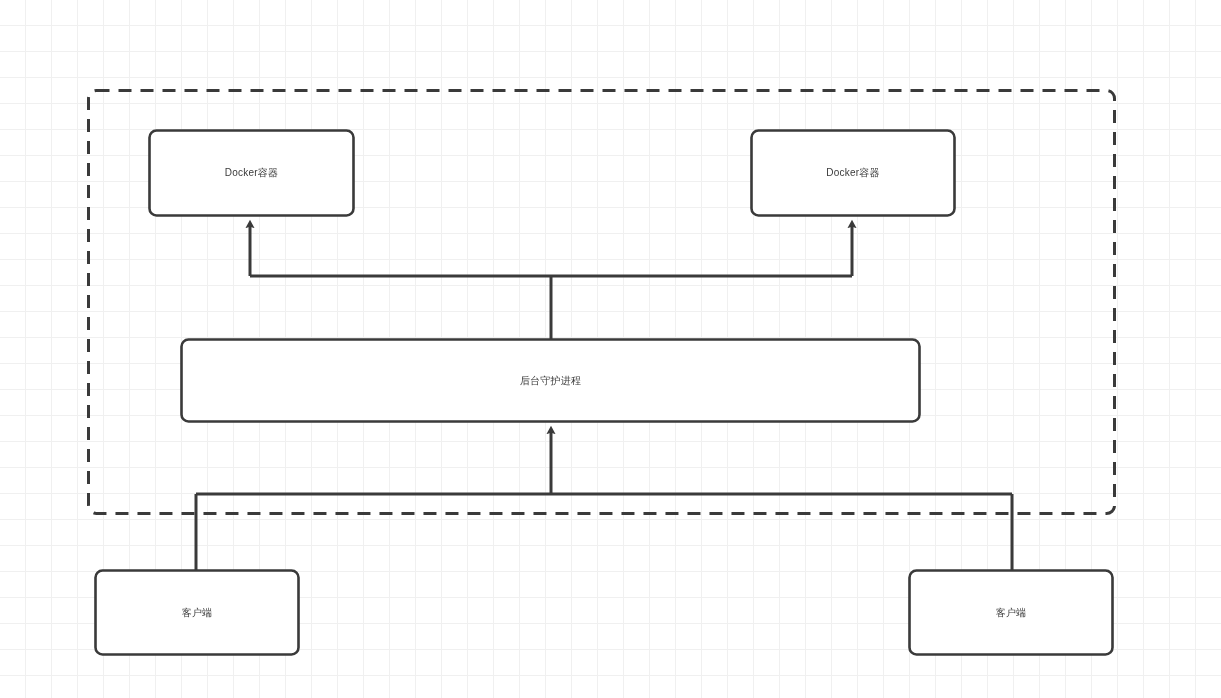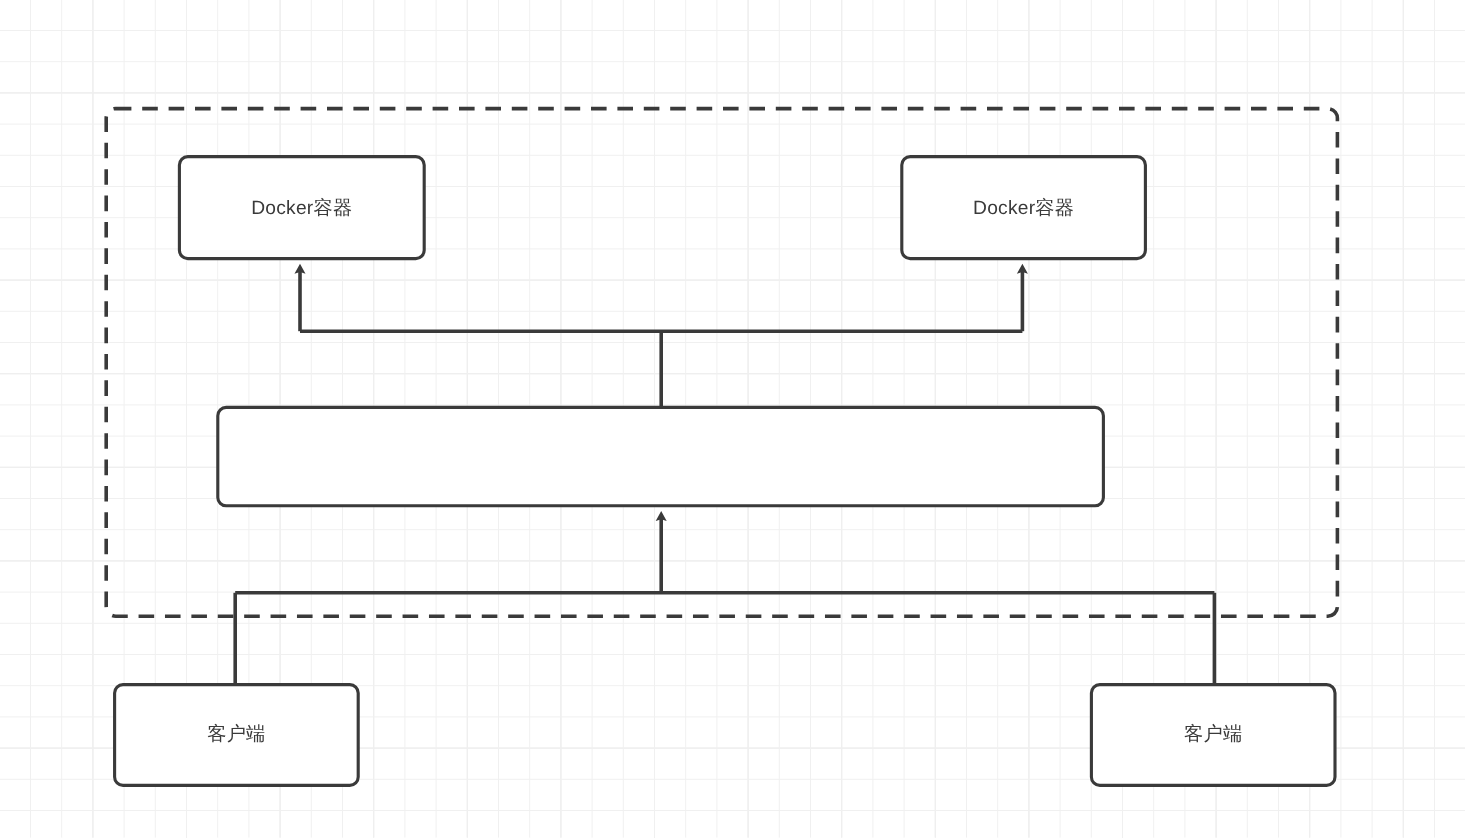--- a/index.html
+++ b/index.html
@@ -35,21 +35,21 @@
     left: 0;
     top: 0;
     width: 1221px;
     height: 698px;
   }
   .node-label {
     position: absolute;
     display: flex;
     align-items: center;
     justify-content: center;
-    font-size: 16px;
+    font-size: 10px;
     color: #3a3a3a;
     letter-spacing: 0.2px;
     text-align: center;
     pointer-events: none;
   }
   #watermark {
     position: absolute;
     right: 12px;
     bottom: 10px;
     font-size: 17px;
@@ -94,19 +94,20 @@
 
     <rect x="95.5" y="570.5" width="203" height="84" rx="7" ry="7" fill="#ffffff" stroke="#3a3a3a" stroke-width="2.6"></rect>
 
     <rect x="909.5" y="570.5" width="203" height="84" rx="7" ry="7" fill="#ffffff" stroke="#3a3a3a" stroke-width="2.6"></rect>
   </svg>
 
   <div class="node-label" style="left:149px; top:130px; width:205px; height:86px;">Docker容器</div>
 
   <div class="node-label" style="left:751px; top:130px; width:204px; height:86px;">Docker容器</div>
 
+  <div class="node-label" style="left:181px; top:339px; width:739px; height:83px;">后台守护进程</div>
 
   <div class="node-label" style="left:95px; top:570px; width:204px; height:85px;">客户端</div>
 
   <div class="node-label" style="left:909px; top:570px; width:204px; height:85px;">客户端</div>
 
 
 </div>
 
 </body></html>

